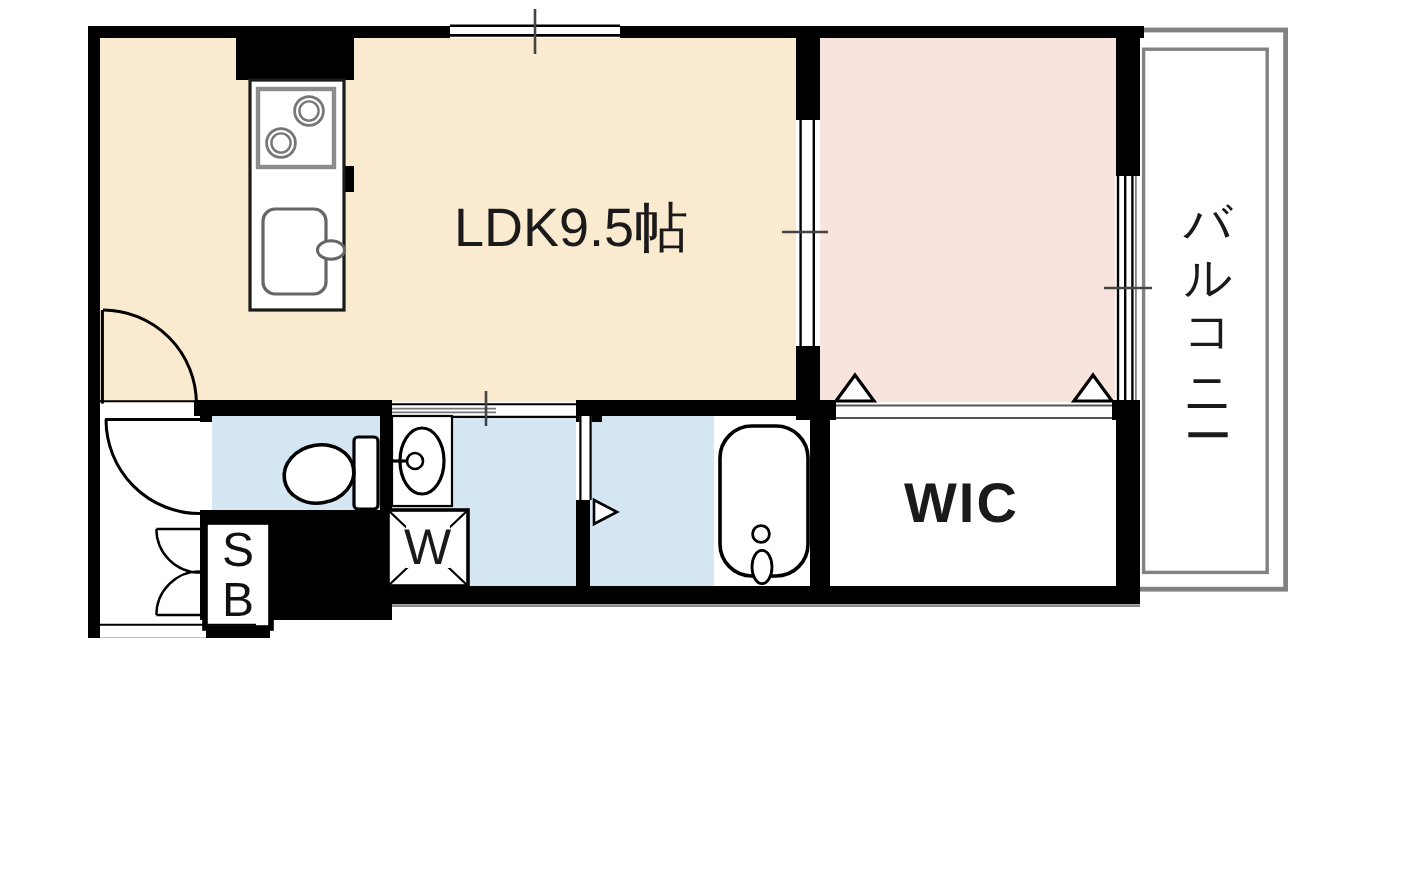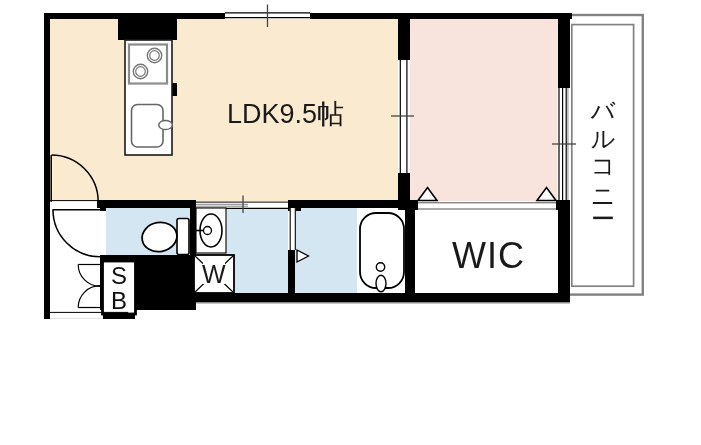--- a/index.html
+++ b/index.html
@@ -182,21 +182,21 @@
       <path d="M72,381.5 A45.5,45.5 0 0 0 117.5,427"></path>
     </g>
   </g>
 </svg>
 
 <div class="lbl" style="left:227px;top:101px;font-size:27px;">LDK9.5帖</div>
 
 
 <div class="lbl lbl-vert" style="left:591px;top:84px;font-size:24px;">バルコニー</div>
 
-<div class="lbl" style="left:452px;top:238px;font-size:36px;letter-spacing:1px;">WIC</div>
+<div class="lbl" style="left:452px;top:238px;font-size:28px;letter-spacing:1px;font-weight:bold;">WIC</div>
 
 <div class="lbl" style="left:202px;top:262px;font-size:25px;">W</div>
 
 <div id="sb-box">
   <span>S</span>
   <span>B</span>
 </div>
 
 </div>
 

